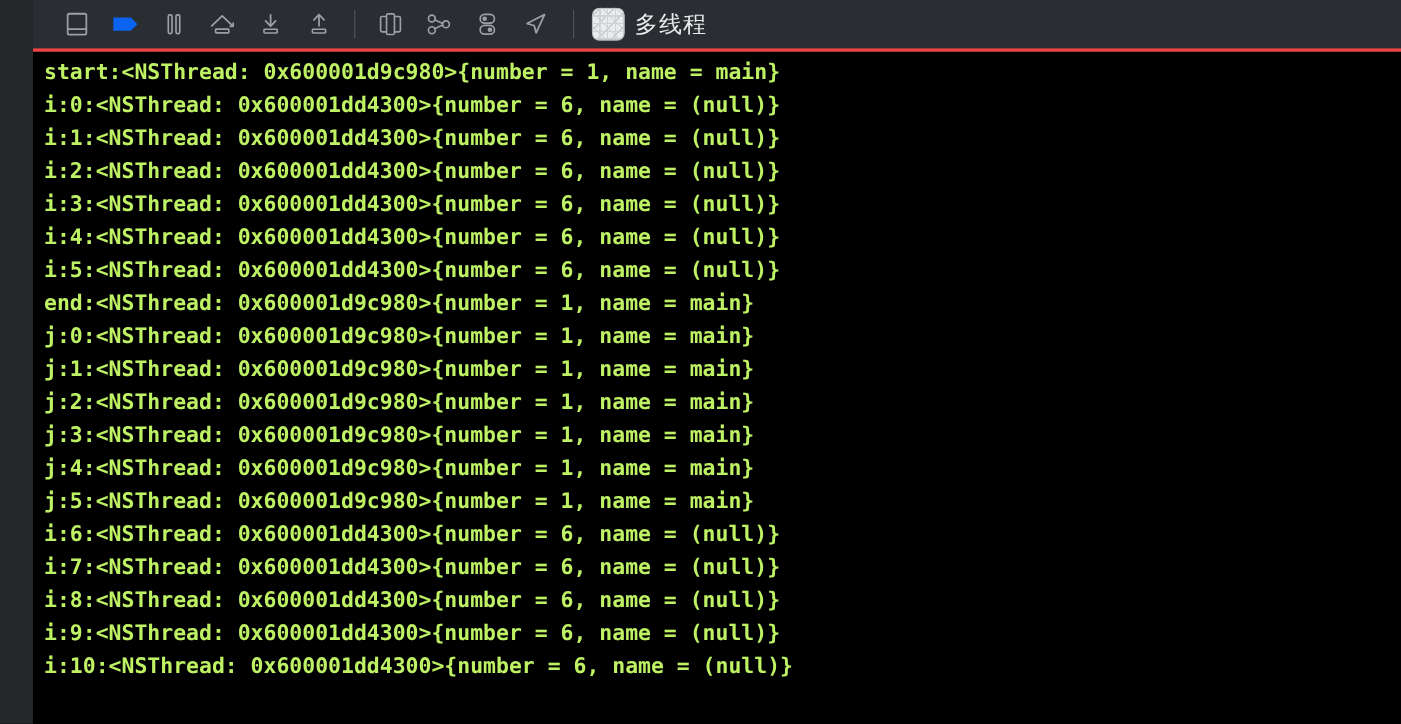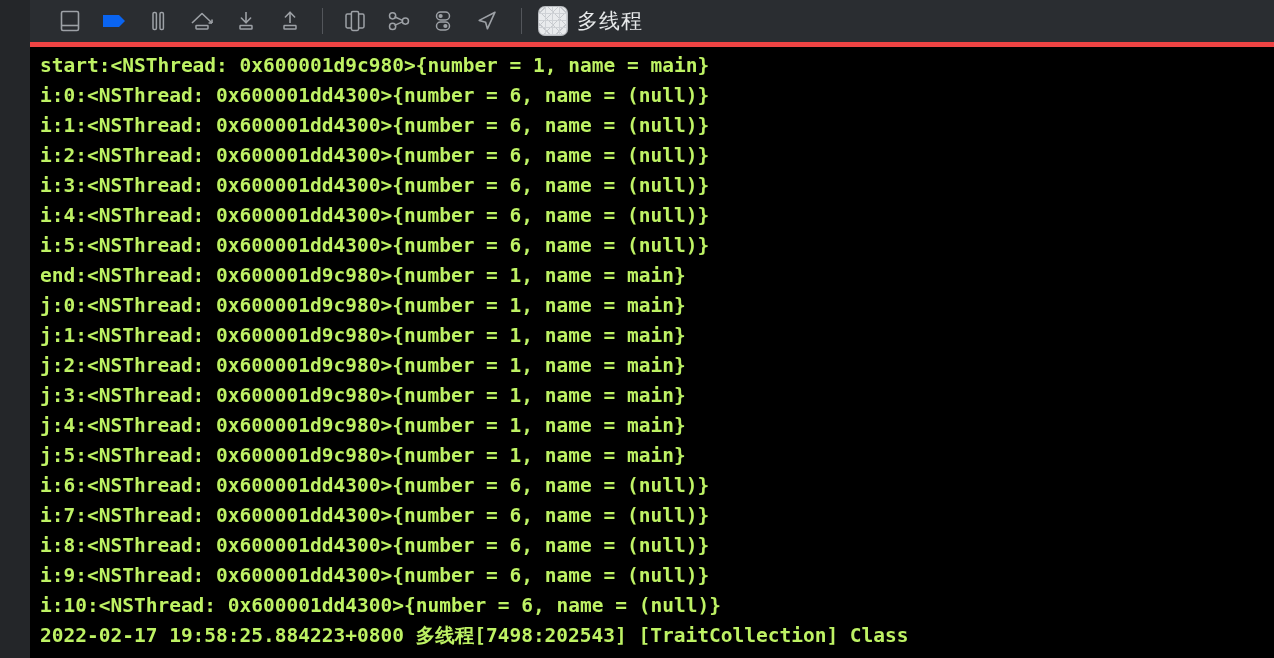--- a/index.html
+++ b/index.html
@@ -39,21 +39,21 @@
     left: 30px;
     top: 0;
     width: 1244px;
     height: 47px;
     background: #2a2d31;
     display: flex;
     align-items: center;
     box-sizing: border-box;
     padding-left: 18px;
     z-index: 10;
-    border-bottom: 5px solid #ef4444;
+    border-bottom: 3px solid #ef4444;
   }
   .tb-btn {
     width: 44px;
     height: 36px;
     display: flex;
     align-items: center;
     justify-content: center;
     flex: 0 0 auto;
   }
   .tb-sep {
@@ -229,16 +229,15 @@
     <div class="log-line">j:1:&lt;NSThread: 0x600001d9c980&gt;{number = 1, name = main}</div>
     <div class="log-line">j:2:&lt;NSThread: 0x600001d9c980&gt;{number = 1, name = main}</div>
     <div class="log-line">j:3:&lt;NSThread: 0x600001d9c980&gt;{number = 1, name = main}</div>
     <div class="log-line">j:4:&lt;NSThread: 0x600001d9c980&gt;{number = 1, name = main}</div>
     <div class="log-line">j:5:&lt;NSThread: 0x600001d9c980&gt;{number = 1, name = main}</div>
     <div class="log-line">i:6:&lt;NSThread: 0x600001dd4300&gt;{number = 6, name = (null)}</div>
     <div class="log-line">i:7:&lt;NSThread: 0x600001dd4300&gt;{number = 6, name = (null)}</div>
     <div class="log-line">i:8:&lt;NSThread: 0x600001dd4300&gt;{number = 6, name = (null)}</div>
     <div class="log-line">i:9:&lt;NSThread: 0x600001dd4300&gt;{number = 6, name = (null)}</div>
     <div class="log-line">i:10:&lt;NSThread: 0x600001dd4300&gt;{number = 6, name = (null)}</div>
-    <div class="log-line">2022-02-17 19:58:25.884223+0800 多线程[7498:202543] [TraitCollection] Class</div>
   </div>
 
 </div>
 
 </body></html>

